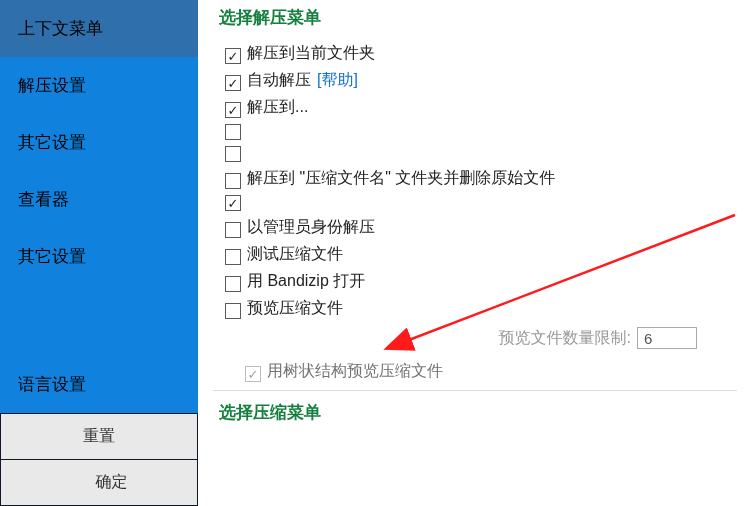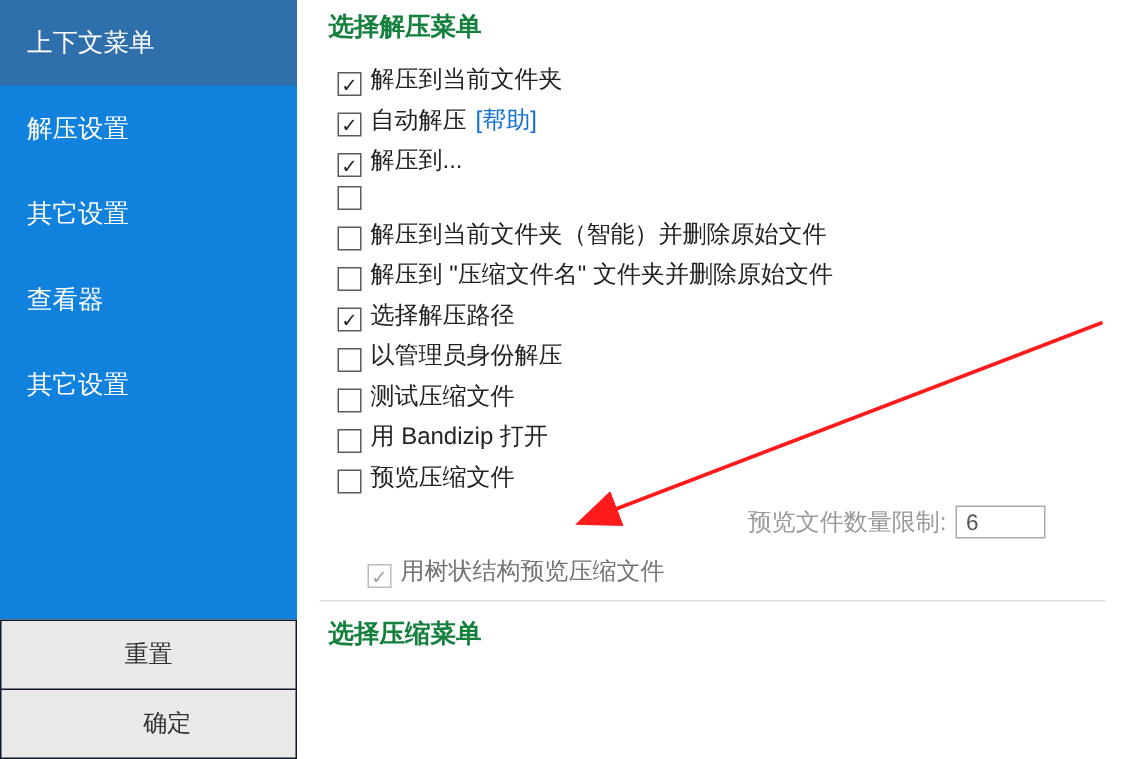--- a/index.html
+++ b/index.html
@@ -19,21 +19,21 @@
     }
     .sidebar {
       width: 198px;
       height: 100%;
       background: #1081dd;
       display: flex;
       flex-direction: column;
       position: relative;
     }
     .sidebar-item {
-      color: #ffffff;
+      color: #000000;
       padding: 17px 18px;
       font-size: 17px;
       cursor: pointer;
     }
     .sidebar-item.active {
       background: #2f6fab;
     }
     .sidebar-spacer {
       flex: 1;
     }
@@ -144,20 +144,21 @@
 </head>
 <body>
 
 <div class="sidebar">
   <div class="sidebar-item active">上下文菜单</div>
   <div class="sidebar-item">解压设置</div>
   <div class="sidebar-item">其它设置</div>
   <div class="sidebar-item">查看器</div>
   <div class="sidebar-item">其它设置</div>
   <div class="sidebar-spacer"></div>
+  <div class="sidebar-item">语言设置</div>
   <div class="sidebar-bottom">
     <button class="sidebar-button">重置</button>
     <button class="sidebar-button">确定</button>
   </div>
 </div>
 
 <div class="main">
   <div class="section-title">选择解压菜单</div>
   <div class="checkbox-list">
 
@@ -176,31 +177,29 @@
       <span class="cb checked"></span>
       <span>解压到...</span>
     </div>
 
     <div class="checkbox-row">
       <span class="cb"></span>
     </div>
 
     <div class="checkbox-row">
       <span class="cb"></span>
-      <span>解压到当前文件夹（智能）并删除原始文件</span>
     </div>
 
     <div class="checkbox-row">
       <span class="cb"></span>
       <span>解压到 "压缩文件名" 文件夹并删除原始文件</span>
     </div>
 
     <div class="checkbox-row">
       <span class="cb checked"></span>
-      <span>选择解压路径</span>
     </div>
 
     <div class="checkbox-row">
       <span class="cb"></span>
       <span>以管理员身份解压</span>
     </div>
 
     <div class="checkbox-row">
       <span class="cb"></span>
       <span>测试压缩文件</span>

